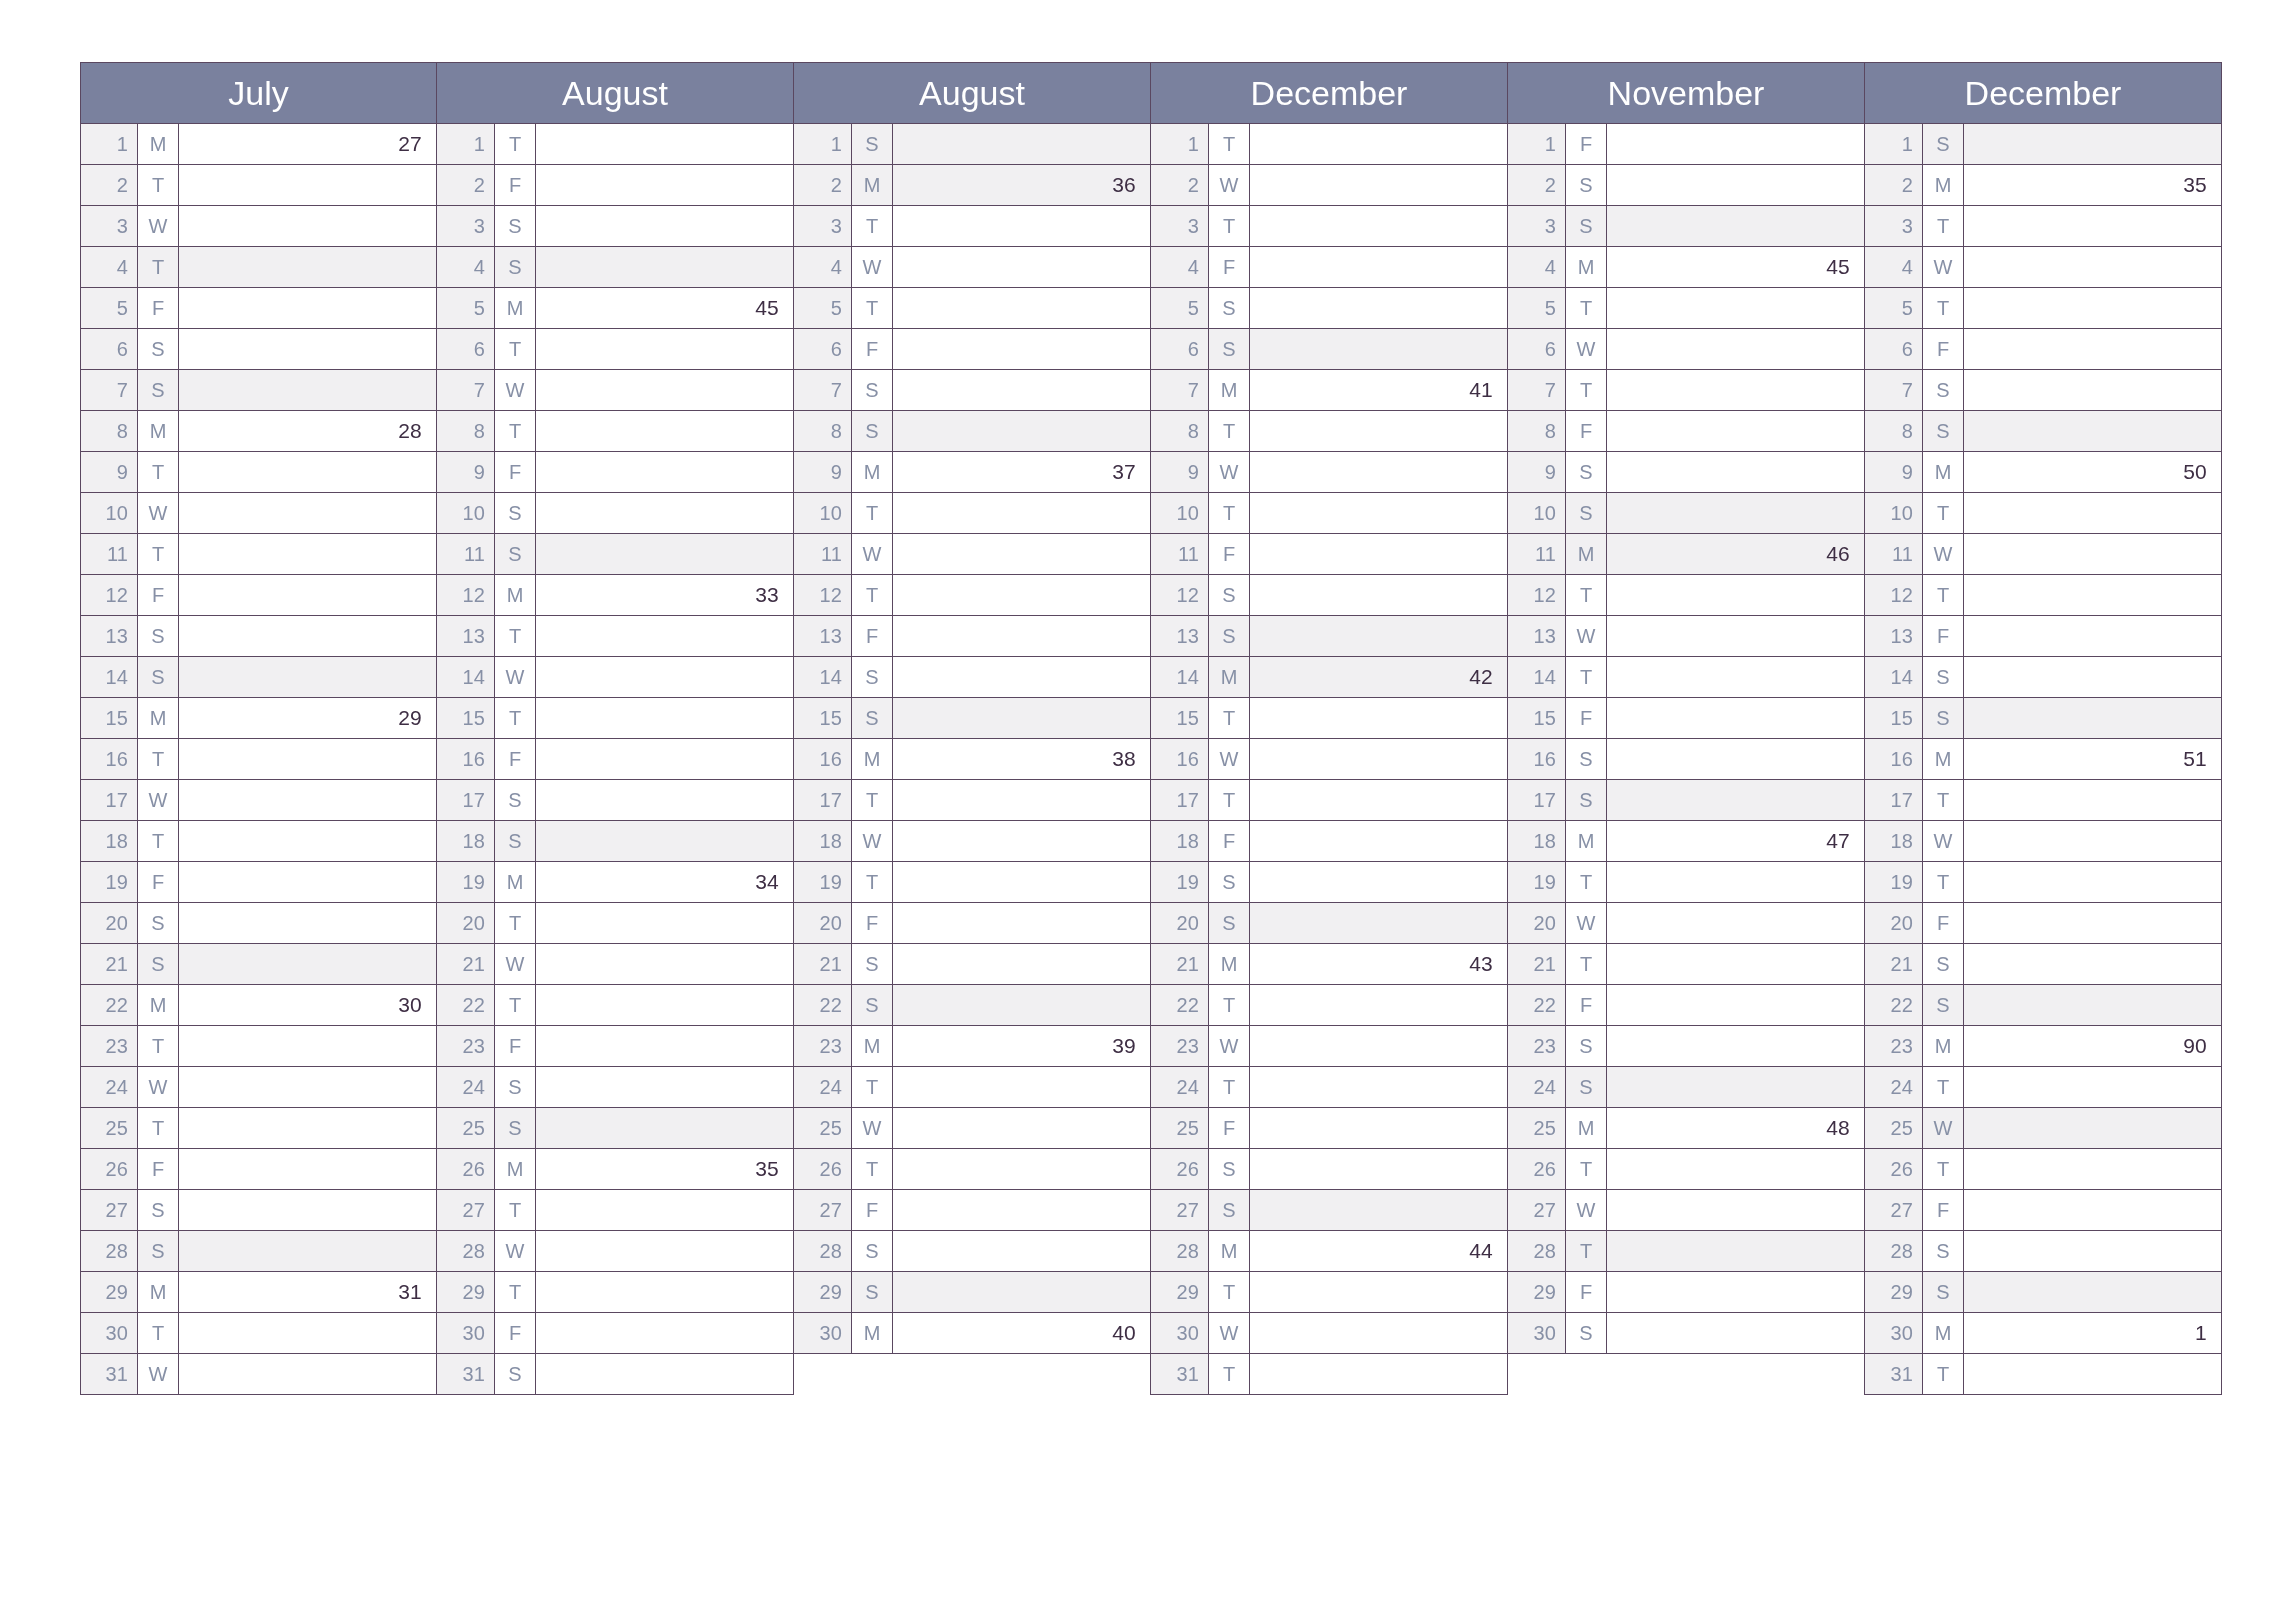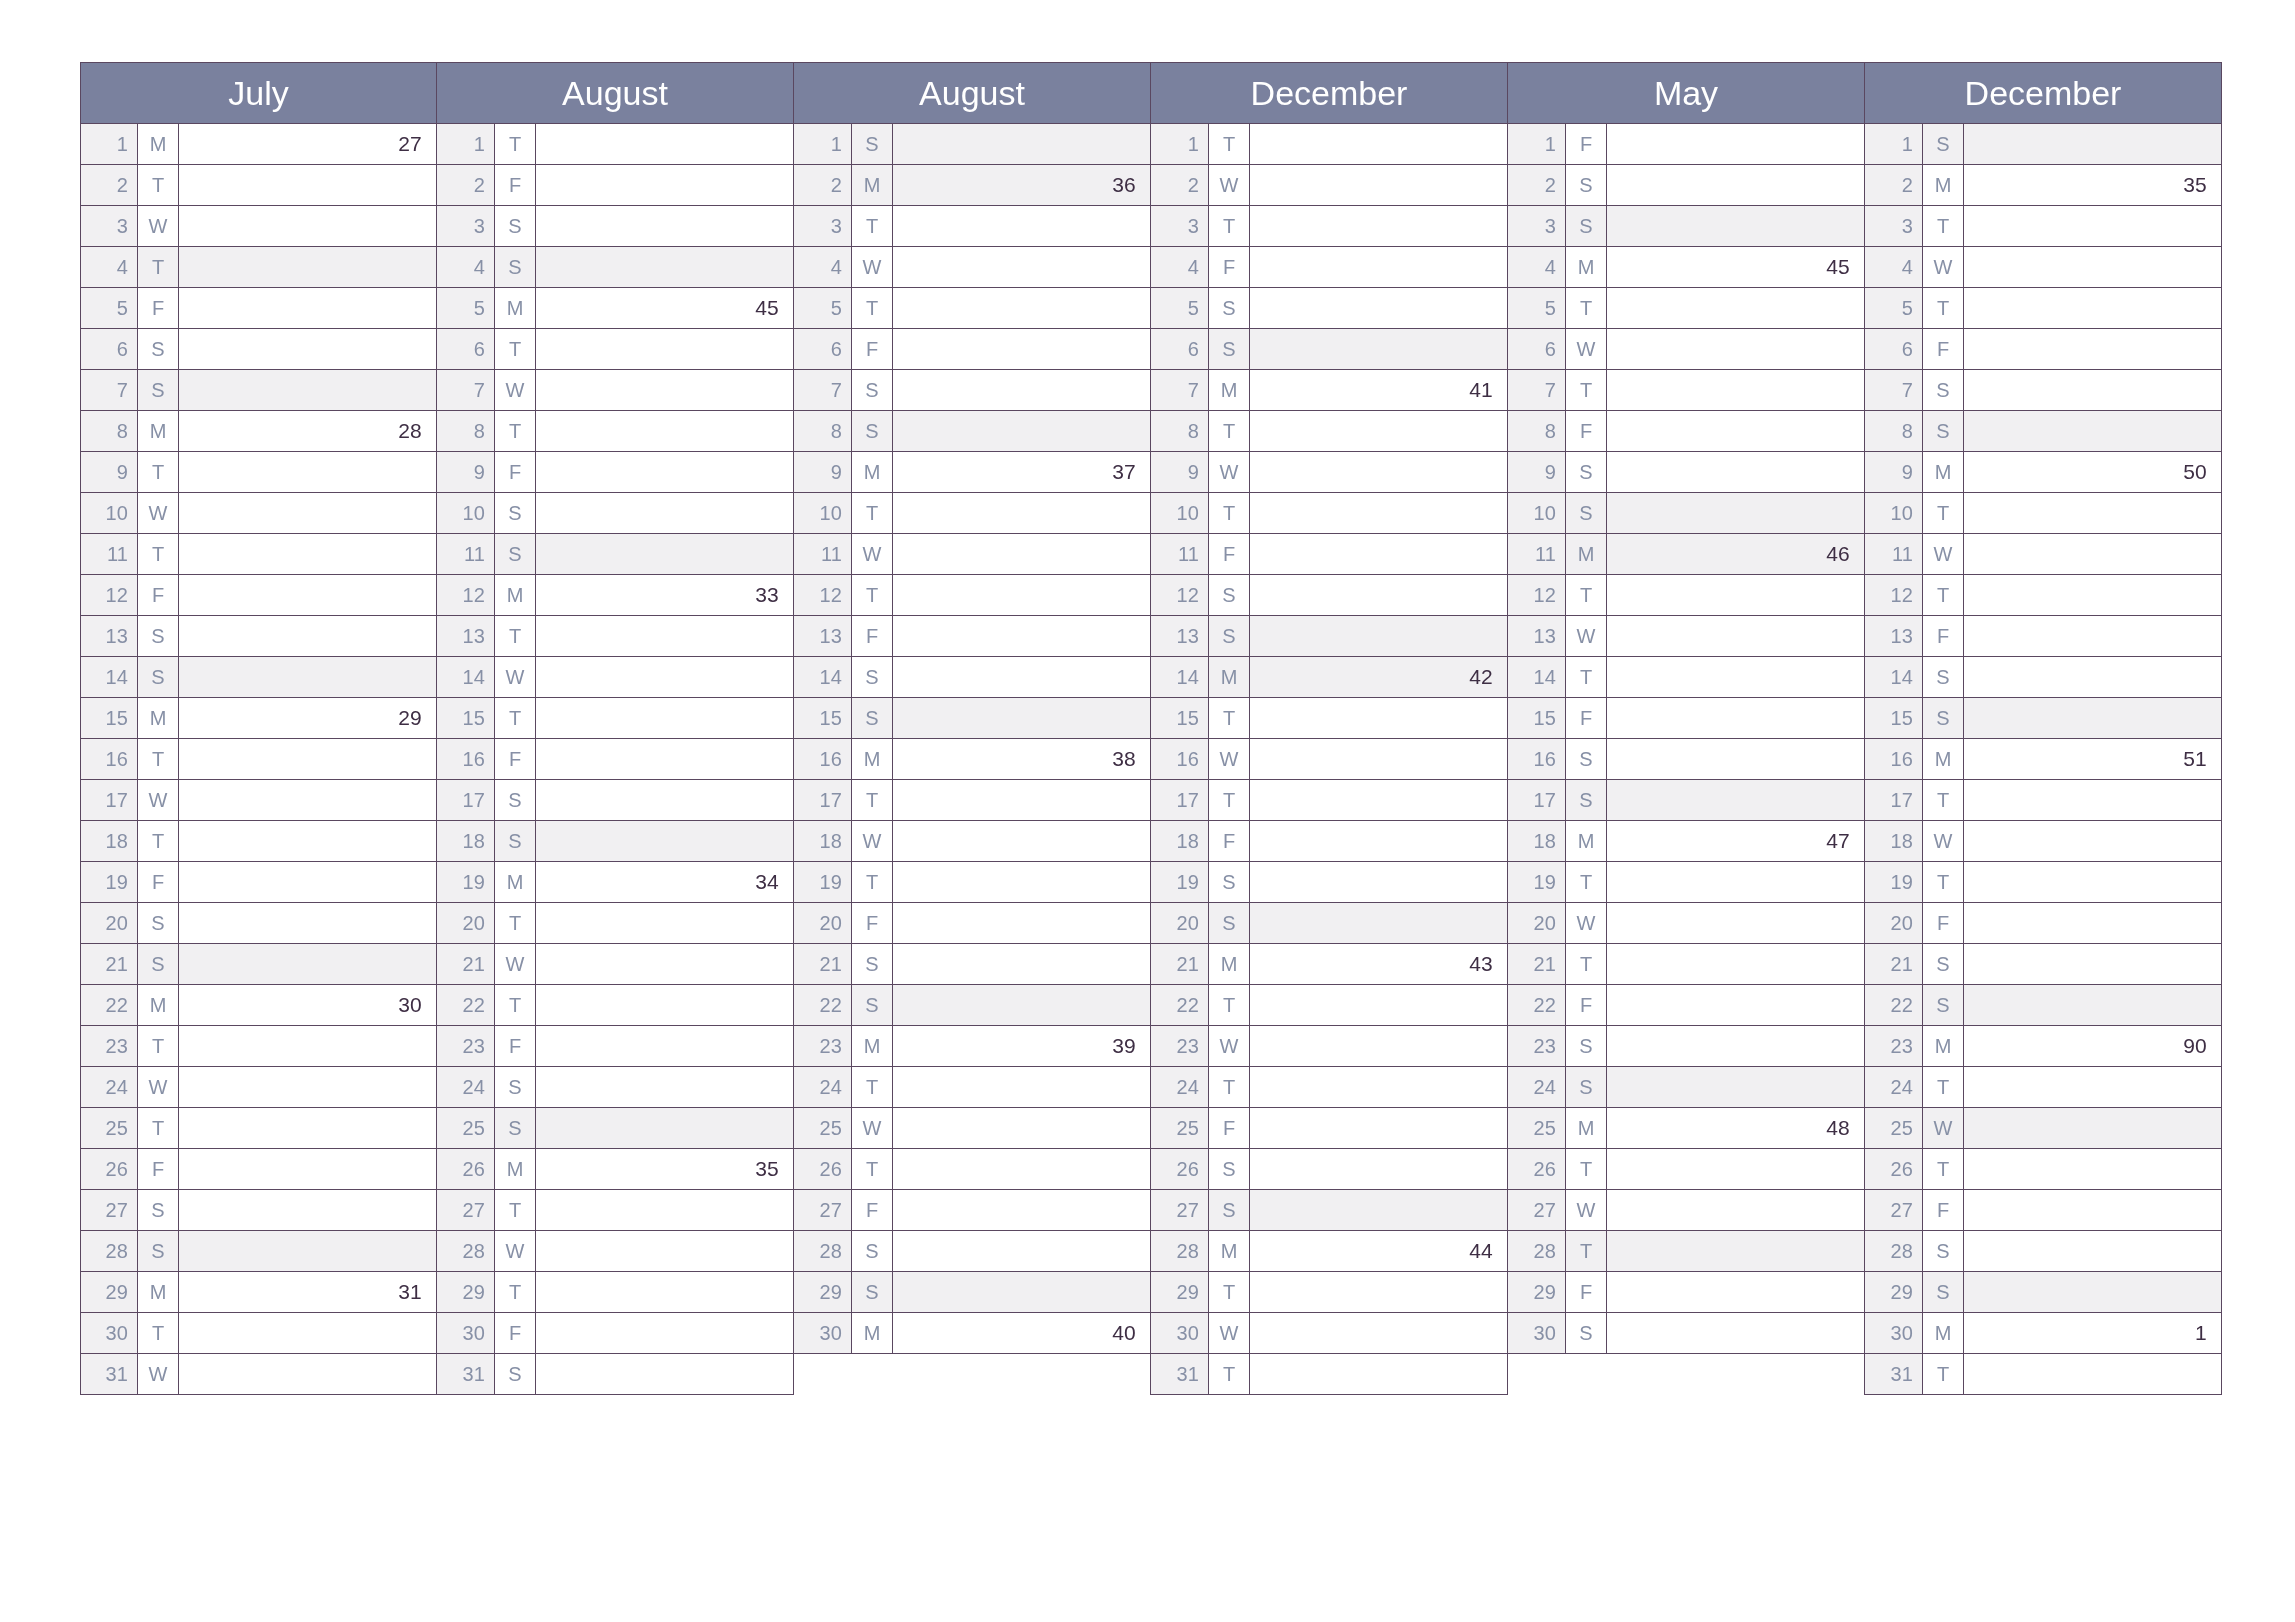--- a/index.html
+++ b/index.html
@@ -441,21 +441,21 @@
       <div class="cell content" style="grid-area: 29 / 12;">44</div>
       <div class="cell num" style="grid-area: 30 / 10;">29</div>
       <div class="cell dow" style="grid-area: 30 / 11;">T</div>
       <div class="cell content" style="grid-area: 30 / 12;"></div>
       <div class="cell num" style="grid-area: 31 / 10;">30</div>
       <div class="cell dow" style="grid-area: 31 / 11;">W</div>
       <div class="cell content" style="grid-area: 31 / 12;"></div>
       <div class="cell num" style="grid-area: 32 / 10;">31</div>
       <div class="cell dow" style="grid-area: 32 / 11;">T</div>
       <div class="cell content" style="grid-area: 32 / 12;"></div>
-      <div class="cell header" style="grid-area: 1 / 13 / auto / span 3;">May</div>
+      <div class="cell header" style="grid-area: 1 / 13 / auto / span 3;">November</div>
       <div class="cell num" style="grid-area: 2 / 13;">1</div>
       <div class="cell dow" style="grid-area: 2 / 14;">F</div>
       <div class="cell content" style="grid-area: 2 / 15;"></div>
       <div class="cell num" style="grid-area: 3 / 13;">2</div>
       <div class="cell dow" style="grid-area: 3 / 14;">S</div>
       <div class="cell content" style="grid-area: 3 / 15;"></div>
       <div class="cell num" style="grid-area: 4 / 13;">3</div>
       <div class="cell dow shaded" style="grid-area: 4 / 14;">S</div>
       <div class="cell content shaded" style="grid-area: 4 / 15;"></div>
       <div class="cell num" style="grid-area: 5 / 13;">4</div>

